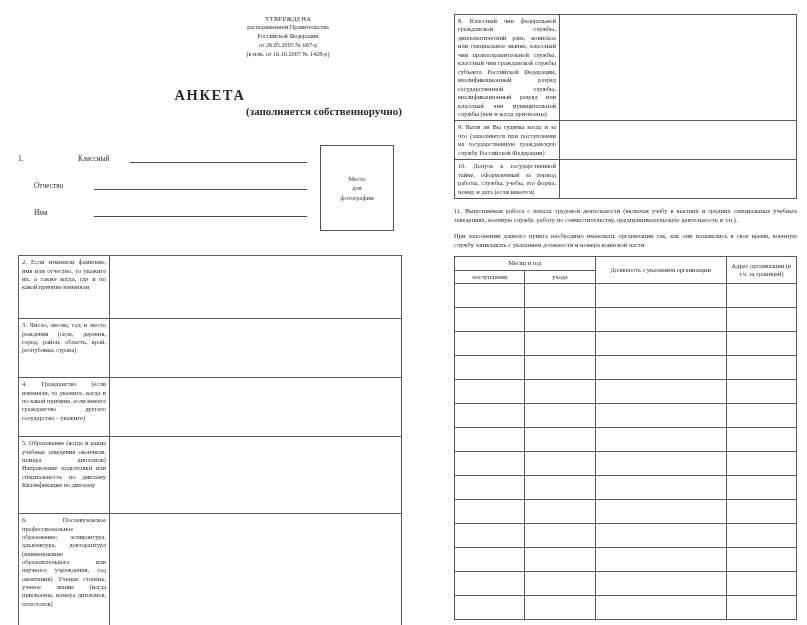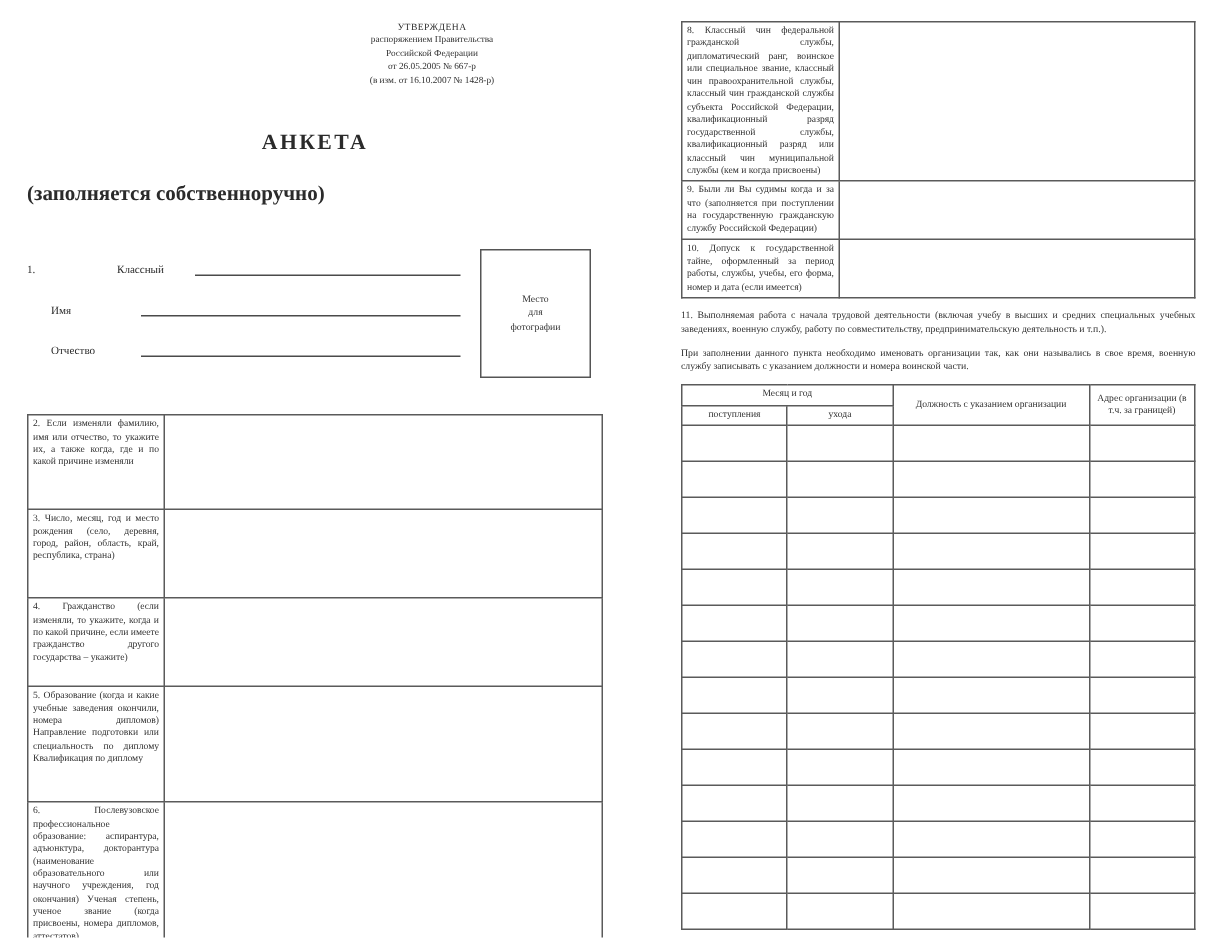--- a/index.html
+++ b/index.html
@@ -49,23 +49,23 @@
     letter-spacing: .3px;
   }
   .doc-title {
     text-align: center;
     margin-top: 28px;
     font-size: 14.5px;
     font-weight: bold;
     letter-spacing: 1.6px;
   }
   .doc-subtitle {
-    text-align: left;
-    margin-top: 18px;
-    font-size: 14px;
+    text-align: right;
+    margin-top: 1px;
+    font-size: 11px;
     font-weight: bold;
   }
 
   .ident-area {
     margin-top: 36px;
     position: relative;
     height: 100px;
   }
   .photo-box {
     position: absolute;
@@ -191,25 +191,25 @@
         <div>для</div>
         <div>фотографии</div>
       </div>
 
       <div class="name-line">
         <span class="lbl">1.</span>
         <span class="lbl" style="width:52px">Классный</span>
         <span class="rule"></span>
       </div>
       <div class="name-line indent">
-        <span class="lbl">Имя</span>
+        <span class="lbl">Отчество</span>
         <span class="rule"></span>
       </div>
       <div class="name-line indent">
-        <span class="lbl">Отчество</span>
+        <span class="lbl">Имя</span>
         <span class="rule"></span>
       </div>
     </div>
 
     <table class="form">
       <tbody>
           <tr>
         <td class="q">
           <span>2.</span>
           <span>Если изменяли фамилию, имя или отчество, то укажите их, а также когда, где и по какой причине изменяли</span>

